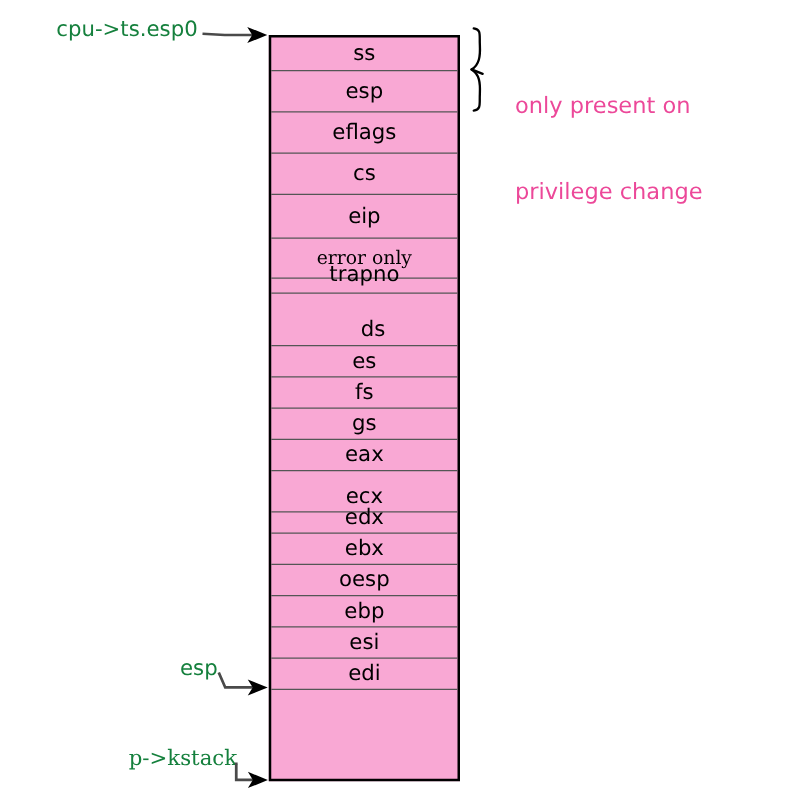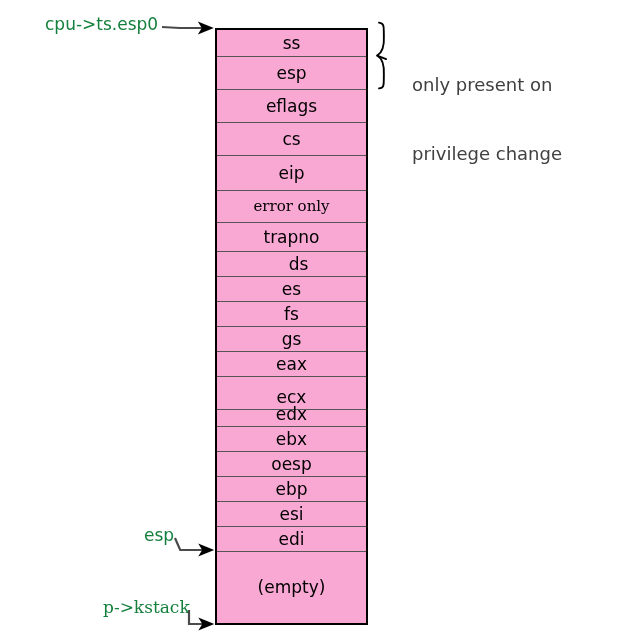--- a/index.html
+++ b/index.html
@@ -72,21 +72,21 @@
   .ptr-arrow {
     position: absolute;
   }
 
   
   .annot {
     position: absolute;
     font-family: "DejaVu Sans", sans-serif;
     font-size: 18px;
     line-height: 1.28;
-    color: #404040;
+    color: #ec4899;
     white-space: pre;
   }
 
   .brace-svg { position: absolute; }
 </style>
 </head>
 <body>
 
 <div id="diagram">
 
@@ -102,21 +102,21 @@
       </div>
       <div class="slot" style="top: 93px; height: 33px;">
         <span class="slot-label">cs</span>
       </div>
       <div class="slot" style="top: 126px; height: 35px;">
         <span class="slot-label">eip</span>
       </div>
       <div class="slot" style="top: 161px; height: 32px;">
         <span class="slot-label serif">error only</span>
       </div>
-      <div class="slot" style="top: 193px; height: 29px;">
+      <div class="slot" style="top: 176px; height: 29px;">
         <span class="slot-label">trapno</span>
       </div>
       <div class="slot" style="top: 222px; height: 25px; padding-left: 14px;">
         <span class="slot-label">ds</span>
       </div>
       <div class="slot" style="top: 247px; height: 25px;">
         <span class="slot-label">es</span>
       </div>
       <div class="slot" style="top: 272px; height: 25px;">
         <span class="slot-label">fs</span>
@@ -141,23 +141,20 @@
       </div>
       <div class="slot" style="top: 447px; height: 25px; text-align: right;">
         <span class="slot-label">ebp</span>
       </div>
       <div class="slot" style="top: 472px; height: 25px;">
         <span class="slot-label">esi</span>
       </div>
       <div class="slot" style="top: 497px; height: 25px;">
         <span class="slot-label">edi</span>
       </div>
-      <div class="slot no-rule" style="top: 522px; height: 71px;">
-        <span class="slot-label">(empty)</span>
-      </div>
     </div>
 
   <div id="pointer-layer">
       <div class="ptr" style="left: 45px; top: 16px;">cpu-&gt;ts.esp0</div>
       <svg class="ptr-arrow" width="65.80000000000001" height="21" viewBox="0 0 65.80000000000001 21" style="left: 156.2px; top: 17px;">
         <path d="M6 10 L23.80000000000001 11 L46.80000000000001 11" fill="none" stroke="#4a4a4a" stroke-width="2.2"></path>
         <path d="M41.80000000000001 4.5 L57.80000000000001 11 L41.80000000000001 17.5 L45.80000000000001 11 Z" fill="#000000"></path>
       </svg>
       <div class="ptr" style="left: 144px; top: 527px;">esp</div>
       <svg class="ptr-arrow" width="53.19999999999999" height="32" viewBox="0 0 53.19999999999999 32" style="left: 168.8px; top: 528px;">

